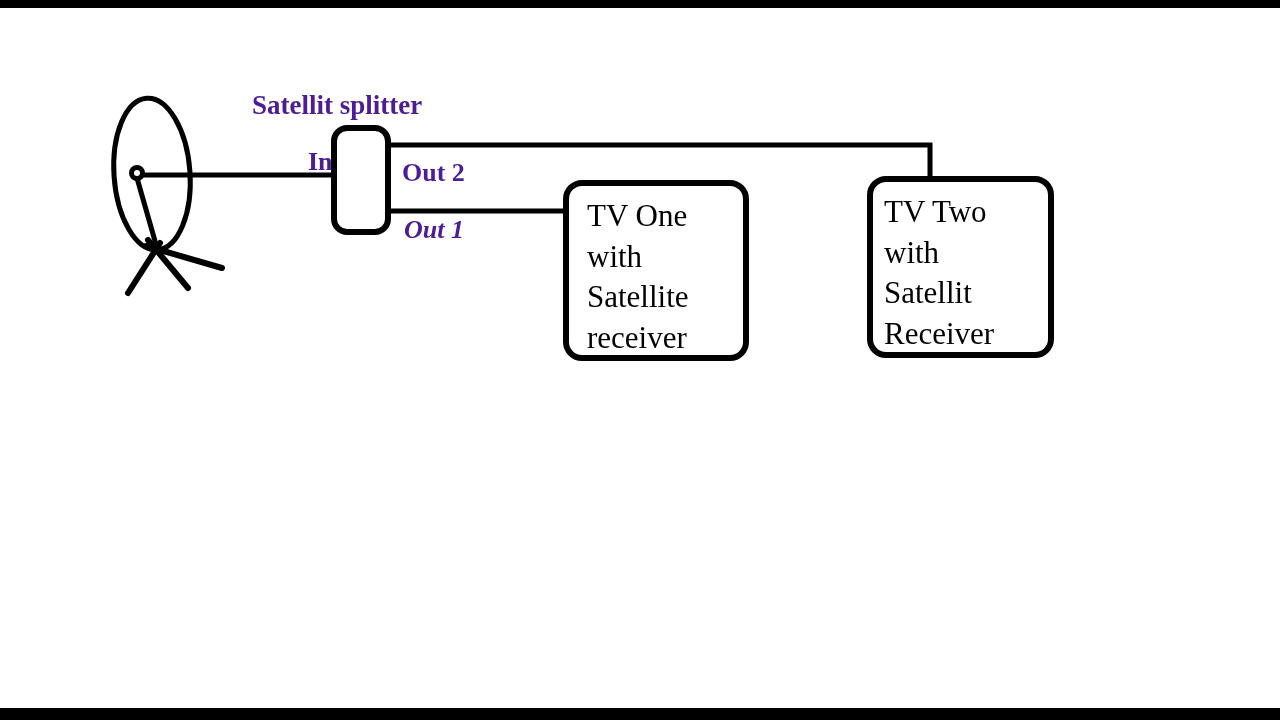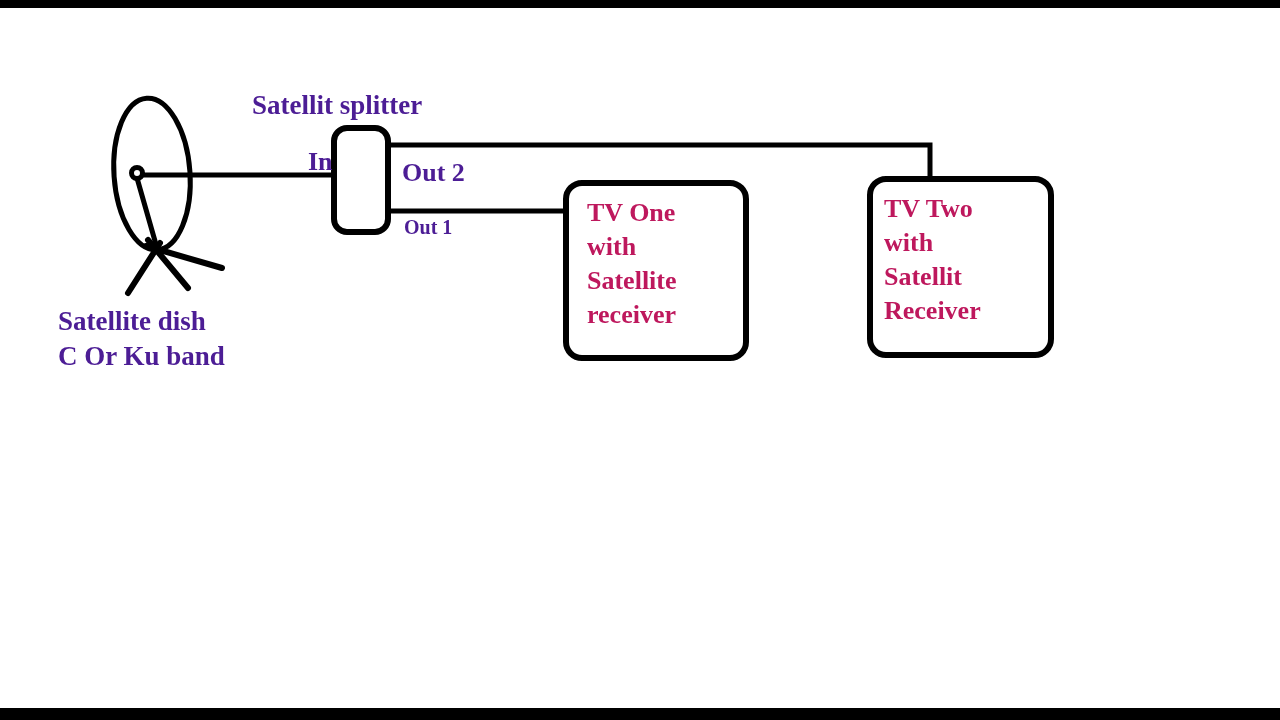--- a/index.html
+++ b/index.html
@@ -62,33 +62,34 @@
     margin-left: 37px;
   }
   #label-out2 {
     left: 402px;
     top: 152px;
     font-size: 26px;
   }
   #label-out1 {
     left: 404px;
     top: 209px;
-    font-size: 20px;
+    font-size: 26px;
+    font-style: italic;
   }
   #label-dish-caption {
     left: 58px;
     top: 296px;
     font-size: 27px;
     line-height: 1.28;
   }
   .box-text {
     position: absolute;
-    color: #be185d;
-    font-weight: bold;
-    font-size: 26px;
+    color: #000000;
+    font-weight: normal;
+    font-size: 31px;
     line-height: 1.31;
     white-space: pre;
   }
   #text-tv-one {
     left: 587px;
     top: 188px;
   }
   #text-tv-two {
     left: 884px;
     top: 184px;
@@ -131,22 +132,20 @@
     </svg>
 
     <div class="lbl" id="label-splitter-title">Satellit splitter</div>
 
     <div class="lbl" id="label-in">In</div>
 
     <div class="lbl" id="label-out2">Out 2</div>
 
     <div class="lbl" id="label-out1">Out 1</div>
 
-    <div class="lbl" id="label-dish-caption">Satellite dish
-C Or Ku band</div>
 
     <div class="box-text" id="text-tv-one">TV One
 with
 Satellite
 receiver</div>
 
     <div class="box-text" id="text-tv-two">TV Two
 with
 Satellit
 Receiver</div>

